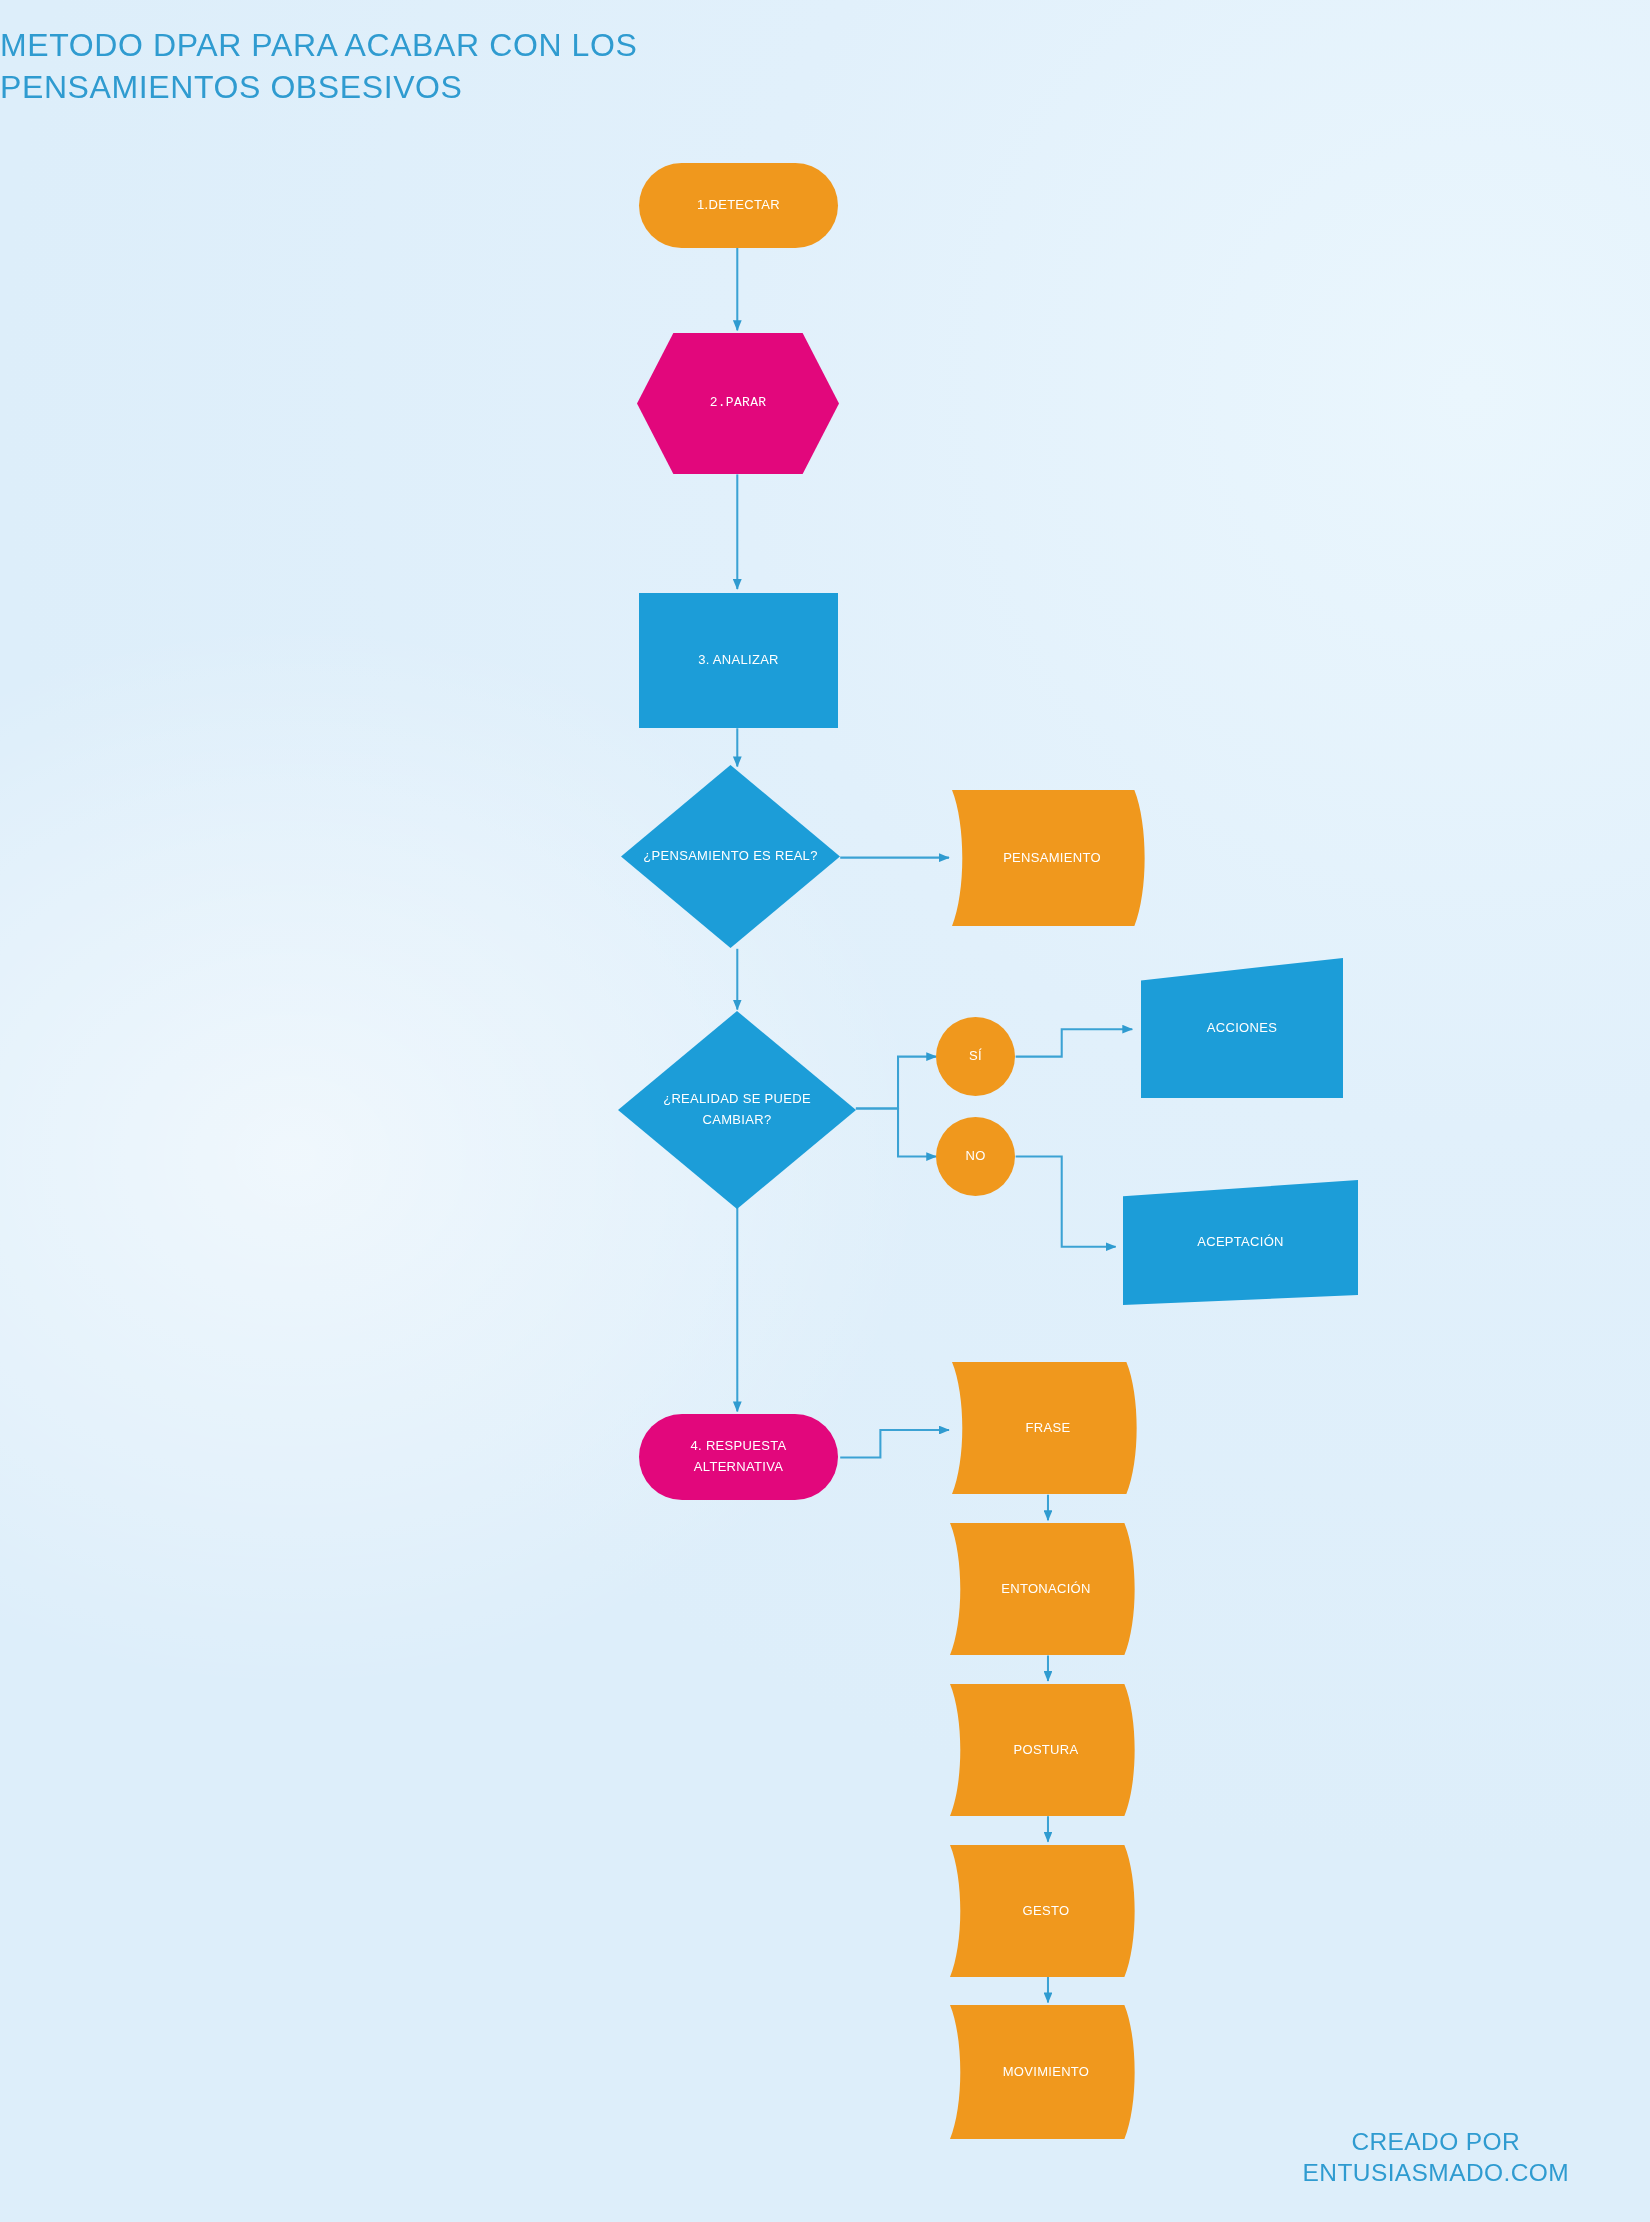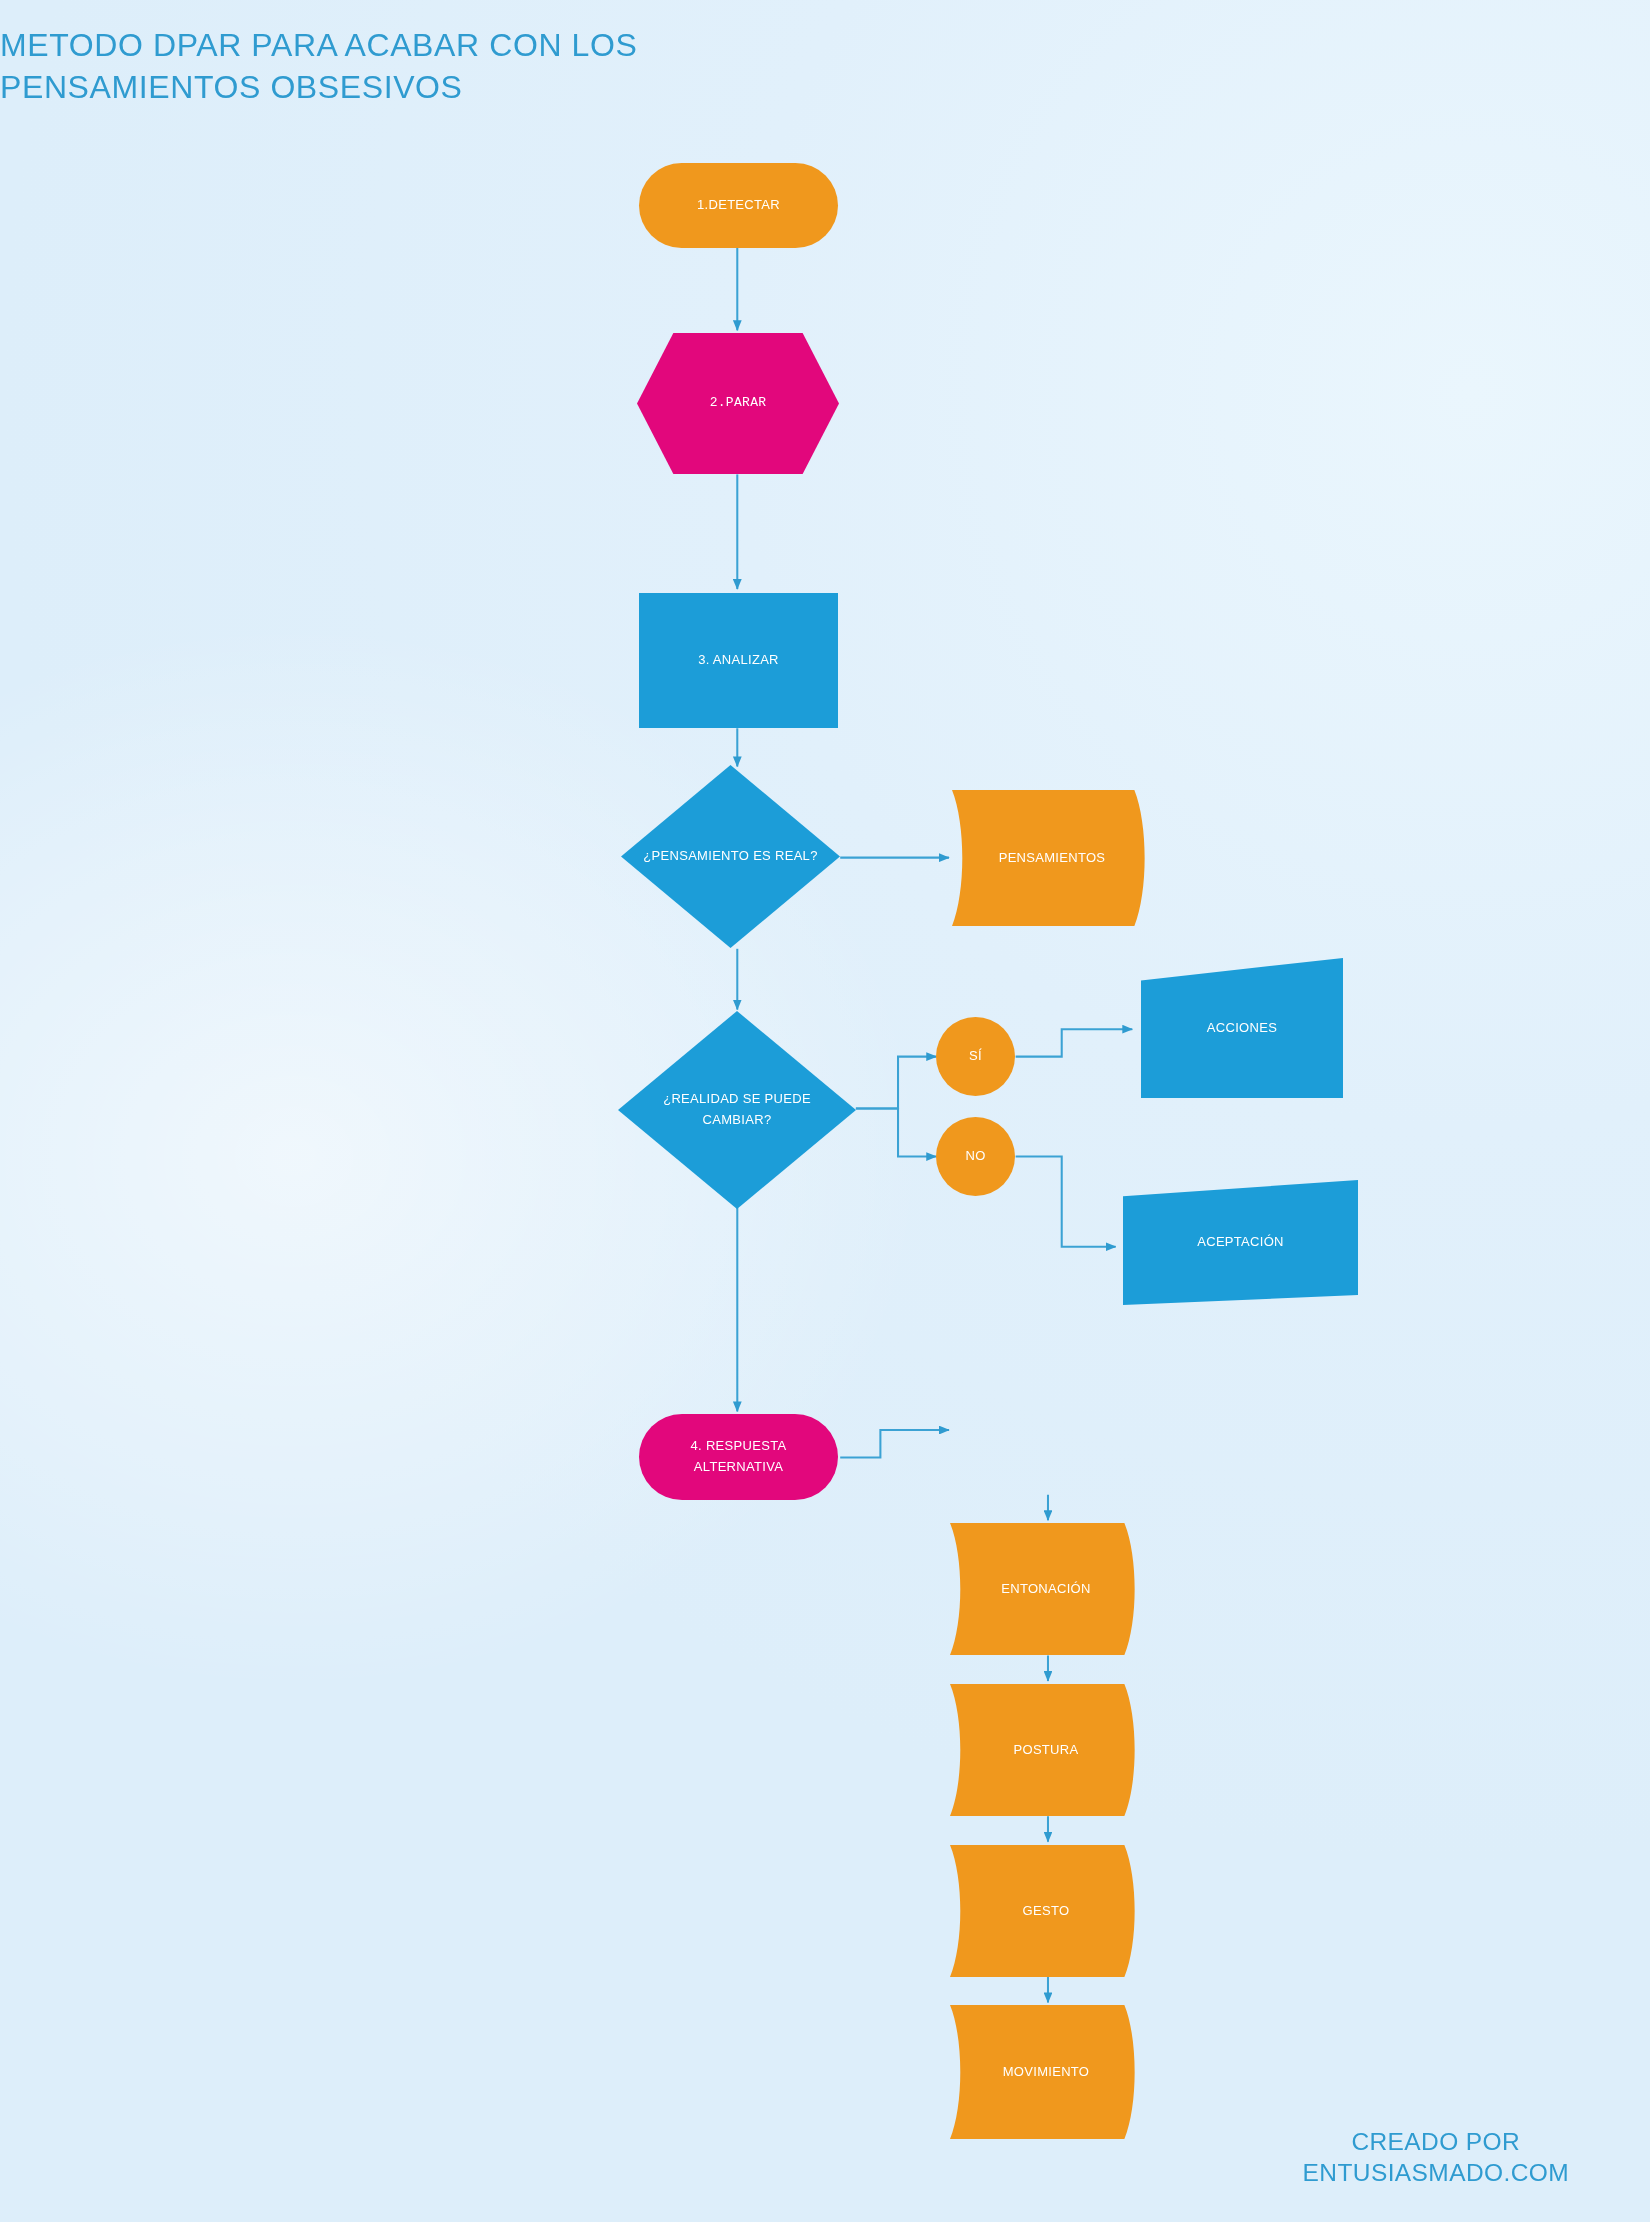--- a/index.html
+++ b/index.html
@@ -186,21 +186,21 @@
   </div>
 
   <div class="node shape-diamond" style="left:621px; top:765px; width:219px; height:183px;">
     <span class="lbl">¿PENSAMIENTO ES REAL?</span>
   </div>
 
   <div class="node shape-wave" style="left:952px; top:790px; width:200px; height:136px;">
     <svg viewBox="0 0 204 139" preserveAspectRatio="none">
       <path d="M0,0 C14,35 14,104 0,139 L186,139 C200,104 200,35 186,0 Z" fill="#f0981d"></path>
     </svg>
-    <span class="lbl">PENSAMIENTOS</span>
+    <span class="lbl">PENSAMIENTO</span>
   </div>
 
   <div class="node shape-diamond" style="left:618px; top:1011px; width:238px; height:198px;">
     <span class="lbl">¿REALIDAD SE PUEDE CAMBIAR?</span>
   </div>
 
   <div class="node shape-circle-orange" style="left:936px; top:1017px; width:79px; height:79px;">
     <span class="lbl">SÍ</span>
   </div>
 
@@ -213,20 +213,26 @@
   </div>
 
   <div class="node shape-trapezoid-b" style="left:1123px; top:1180px; width:235px; height:125px;">
     <span class="lbl">ACEPTACIÓN</span>
   </div>
 
   <div class="node shape-stadium-pink" style="left:639px; top:1414px; width:199px; height:86px;">
     <span class="lbl">4. RESPUESTA ALTERNATIVA</span>
   </div>
 
+  <div class="node shape-wave" style="left:952px; top:1362px; width:192px; height:132px;">
+    <svg viewBox="0 0 196 135" preserveAspectRatio="none">
+      <path d="M0,0 C14,34 14,101 0,135 L178,135 C192,101 192,34 178,0 Z" fill="#f0981d"></path>
+    </svg>
+    <span class="lbl">FRASE</span>
+  </div>
 
   <div class="node shape-wave" style="left:950px; top:1523px; width:192px; height:132px;">
     <svg viewBox="0 0 196 135" preserveAspectRatio="none">
       <path d="M0,0 C14,34 14,101 0,135 L178,135 C192,101 192,34 178,0 Z" fill="#f0981d"></path>
     </svg>
     <span class="lbl">ENTONACIÓN</span>
   </div>
 
   <div class="node shape-wave" style="left:950px; top:1684px; width:192px; height:132px;">
     <svg viewBox="0 0 196 135" preserveAspectRatio="none">

